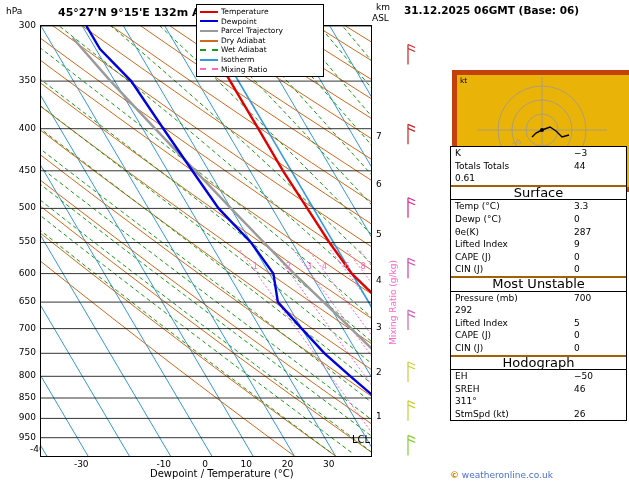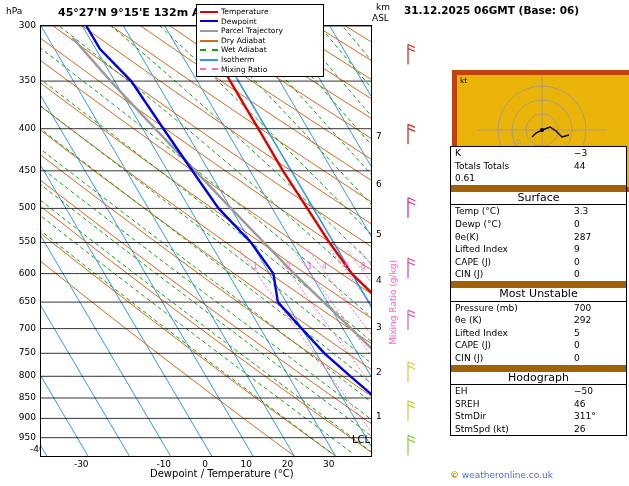--- a/index.html
+++ b/index.html
@@ -15,21 +15,21 @@
   #legend .row{display:flex;align-items:center;}
   #legend .sw{width:18px;height:0;border-top-width:2px;border-top-style:solid;margin-right:3px;}
   #legend .nm{color:#000;}
   .axtitle{position:absolute;font-size:10px;color:#000;margin-left:32px;}
   
   #right{position:absolute;left:400px;top:0;width:229px;height:486px;}
   #rhead{position:absolute;left:4px;top:4px;font-size:10.5px;font-weight:bold;color:#000;}
   #hodobox{position:absolute;left:52px;top:22px;width:172px;height:112px;border:5px solid #c2410c;background:#eab308;margin-top:48px;}
   #hodobox .kt{position:absolute;left:3px;top:1px;font-size:7.5px;}
   #tablebox{position:absolute;left:50px;top:146px;width:175px;border:1px solid #000;background:#fff;font-size:9px;line-height:12.6px;}
-  #tablebox .sec{text-align:center;border-top:7px solid #a16207;border-bottom:1px solid #000;font-size:11px;}
+  #tablebox .sec{text-align:center;border-top:2px solid #a16207;border-bottom:1px solid #000;font-size:13px;}
   #tablebox .r{display:flex;padding:0 4px;}
   #tablebox .r .k{flex:1 1 auto;}
   #tablebox .r .v{width:48px;}
   #credit{position:absolute;left:50px;top:470px;font-size:9px;color:#000;}
   #credit .at{color:#d08c00;font-weight:bold;}
   #credit .ol{color:#4a6fd0;}
   .mixlabel{position:absolute;color:#ff66cc;font-size:8px;}
   .mixrot{position:absolute;color:#ff66cc;font-size:9px;transform:rotate(-90deg);transform-origin:left top;white-space:nowrap;}
   .kmlab{position:absolute;font-size:9px;color:#000;}
 </style>
@@ -337,21 +337,20 @@
         <div class="r">
           <div class="k">CIN (J)</div>
           <div class="v">0</div>
         </div>
         <div class="sec">Most Unstable</div>
         <div class="r">
           <div class="k">Pressure (mb)</div>
           <div class="v">700</div>
         </div>
         <div class="r">
-          <div class="k">θe (K)</div>
           <div class="v">292</div>
         </div>
         <div class="r">
           <div class="k">Lifted Index</div>
           <div class="v">5</div>
         </div>
         <div class="r">
           <div class="k">CAPE (J)</div>
           <div class="v">0</div>
         </div>
@@ -362,21 +361,20 @@
         <div class="sec">Hodograph</div>
         <div class="r">
           <div class="k">EH</div>
           <div class="v">−50</div>
         </div>
         <div class="r">
           <div class="k">SREH</div>
           <div class="v">46</div>
         </div>
         <div class="r">
-          <div class="k">StmDir</div>
           <div class="v">311°</div>
         </div>
         <div class="r">
           <div class="k">StmSpd (kt)</div>
           <div class="v">26</div>
         </div>
       </div>
 
     <div id="credit">
       <span class="at">©</span><span class="ol"> weatheronline.co.uk</span>

